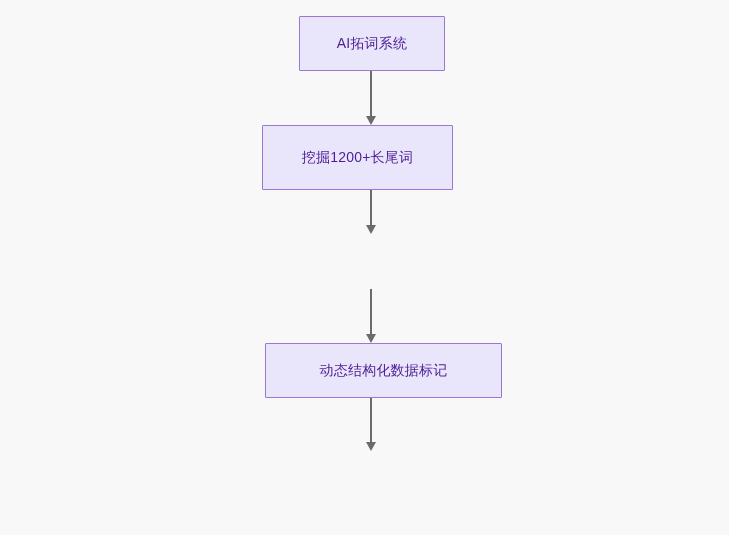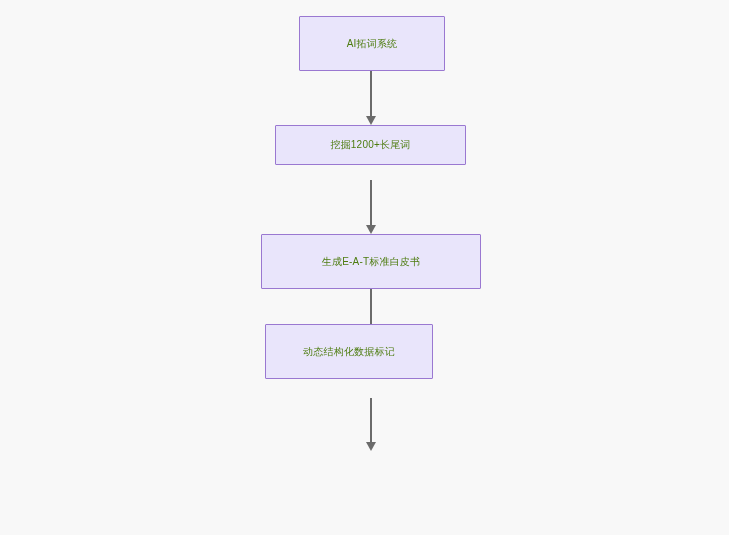--- a/index.html
+++ b/index.html
@@ -25,22 +25,22 @@
     box-sizing: border-box;
     background: #e9e5fb;
     border: 1px solid #9a78d1;
     border-radius: 1px;
     display: flex;
     align-items: center;
     justify-content: center;
     z-index: 2;
   }
   .node-label {
-    color: #4d7c0f;
-    font-size: 10px;
+    color: #4c1d95;
+    font-size: 14px;
     line-height: 1.2;
     letter-spacing: 0.2px;
     white-space: nowrap;
   }
 
   
   .edge {
     position: absolute;
     z-index: 1;
   }
@@ -71,39 +71,36 @@
 
   <div class="node" style="left:299px; top:16px; width:146px; height:55px;">
     <span class="node-label">AI拓词系统</span>
   </div>
 
   <div class="edge" style="left:363px; top:71px; width:16px; height:54px;">
     <div class="edge-line" style="height:46px;"></div>
     <div class="edge-head"></div>
   </div>
 
-  <div class="node" style="left:275px; top:125px; width:191px; height:40px;">
+  <div class="node" style="left:262px; top:125px; width:191px; height:65px;">
     <span class="node-label">挖掘1200+长尾词</span>
   </div>
 
   <div class="edge" style="left:363px; top:180px; width:16px; height:54px;">
     <div class="edge-line" style="height:46px;"></div>
     <div class="edge-head"></div>
   </div>
 
-  <div class="node" style="left:261px; top:234px; width:220px; height:55px;">
-    <span class="node-label">生成E-A-T标准白皮书</span>
-  </div>
 
   <div class="edge" style="left:363px; top:289px; width:16px; height:54px;">
     <div class="edge-line" style="height:46px;"></div>
     <div class="edge-head"></div>
   </div>
 
-  <div class="node" style="left:265px; top:324px; width:168px; height:55px;">
+  <div class="node" style="left:265px; top:343px; width:237px; height:55px;">
     <span class="node-label">动态结构化数据标记</span>
   </div>
 
   <div class="edge" style="left:363px; top:398px; width:16px; height:53px;">
     <div class="edge-line" style="height:45px;"></div>
     <div class="edge-head"></div>
   </div>
 
 
 </div>

